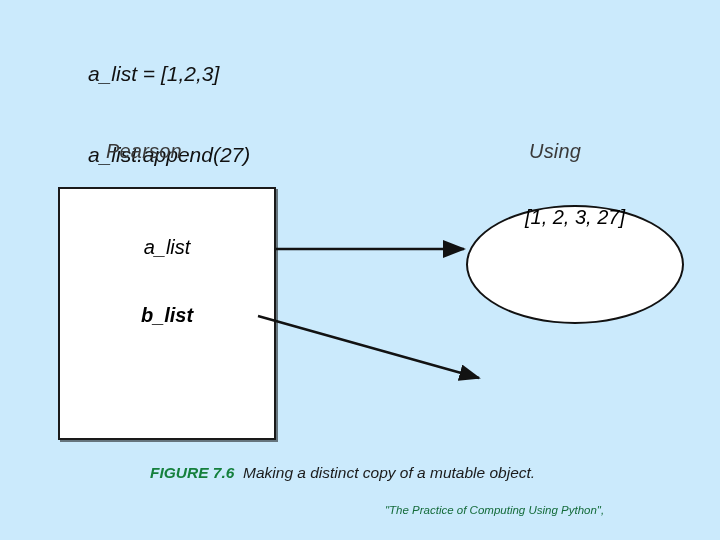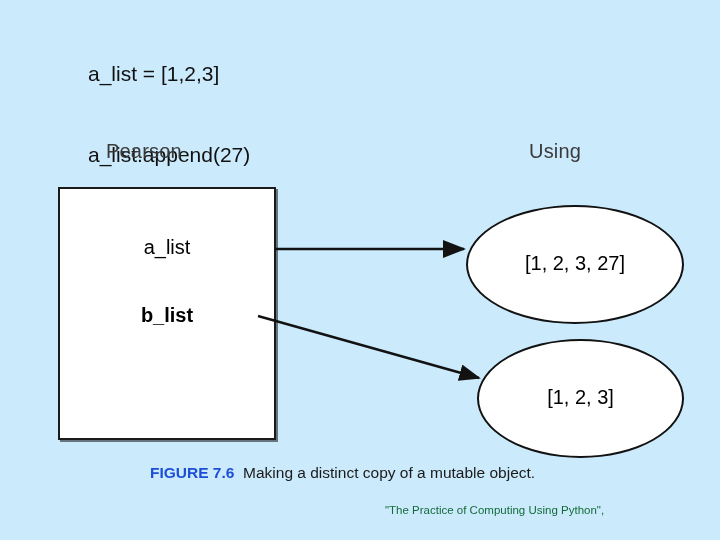--- a/index.html
+++ b/index.html
@@ -11,20 +11,21 @@
     height: 540px;
     background: #cbeafc;
     font-family: "Liberation Sans", sans-serif;
     overflow: hidden;
   }
   #slide {
     position: relative;
     width: 720px;
     height: 434px;
     background: #cbeafc;
+    font-style: italic;
   }
 
   
   .code-block {
     position: absolute;
     left: 88px;
     top: 6px;
     font-family: "Liberation Sans", sans-serif;
     font-size: 21px;
     line-height: 27px;
@@ -79,21 +80,21 @@
   #label-b-list { top: 304px; font-weight: bold; }
 
   
   .value-ellipse {
     position: absolute;
     background: #ffffff;
     border: 2.5px solid #121212;
     border-radius: 50%;
     box-sizing: border-box;
     display: flex;
-    align-items: center;
+    align-items: flex-start;
     justify-content: center;
     font-size: 20px;
     color: #000000;
   }
   #ellipse-a {
     left: 466px;
     top: 205px;
     width: 218px;
     height: 119px;
   }
@@ -121,21 +122,21 @@
   #figure-caption {
     position: absolute;
     left: 150px;
     top: 464px;
     font-size: 15.5px;
     font-weight: bold;
     color: #1b1b1b;
     white-space: nowrap;
   }
   #figure-caption .fig-num {
-    color: #1d4ed8;
+    color: #15803d;
     font-weight: bold;
   }
   #figure-caption .fig-text {
     font-weight: normal;
     color: #1b1b1b;
   }
 
   
   #footer-credit {
     position: absolute;
@@ -163,23 +164,20 @@
   <div class="col-heading" id="heading-namelist">Pearson</div>
   <div class="col-heading" id="heading-values">Using</div>
 
   <div id="namelist-box"></div>
   <div class="var-label" id="label-a-list">a_list</div>
   <div class="var-label" id="label-b-list">b_list</div>
 
   <div class="value-ellipse" id="ellipse-a">
     <span class="ellipse-text">[1, 2, 3, 27]</span>
   </div>
-  <div class="value-ellipse" id="ellipse-b">
-    <span class="ellipse-text">[1, 2, 3]</span>
-  </div>
 
   <svg id="arrow-layer" viewBox="0 0 720 540">
     <defs>
       <marker id="arrowhead" markerWidth="9" markerHeight="7" refX="8.2" refY="3.5" orient="auto" markerUnits="strokeWidth">
         <polygon points="0 0, 9 3.5, 0 7" fill="#121212"></polygon>
       </marker>
     </defs>
     <line x1="276" y1="249" x2="464" y2="249" stroke="#121212" stroke-width="2.6" marker-end="url(#arrowhead)"></line>
     <line x1="258" y1="316" x2="479" y2="378" stroke="#121212" stroke-width="2.4" marker-end="url(#arrowhead)"></line>
   </svg>

